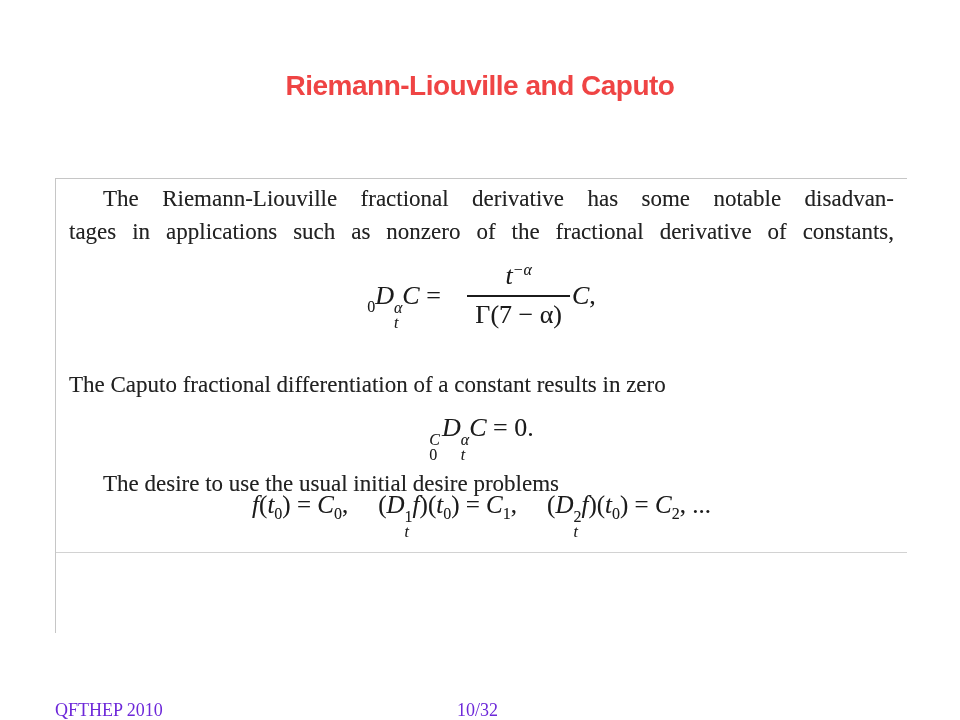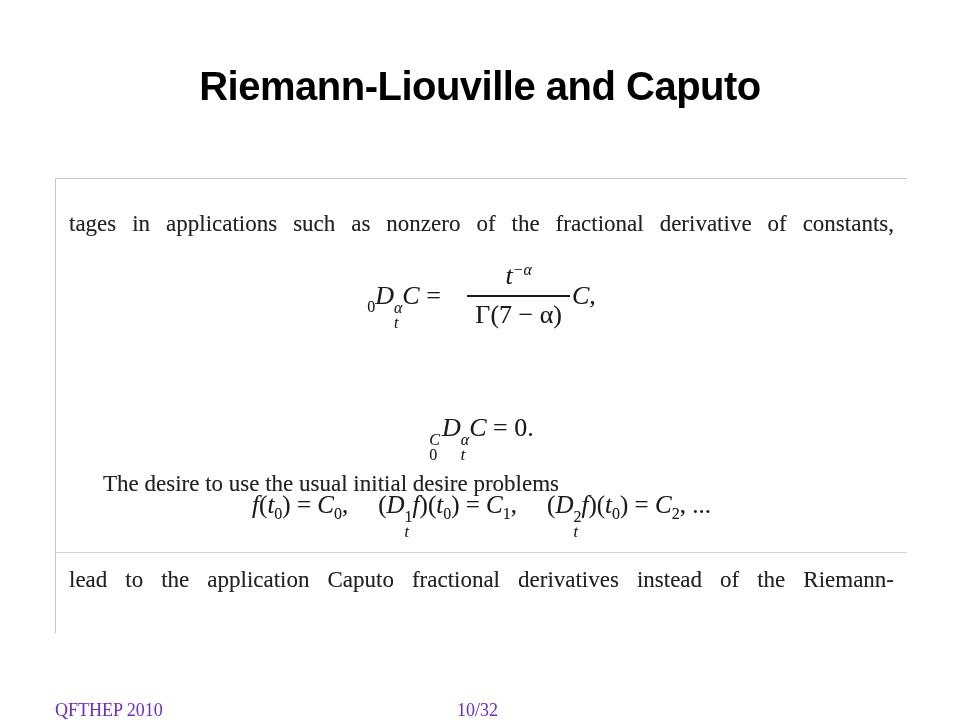--- a/index.html
+++ b/index.html
@@ -3,21 +3,21 @@
 <meta charset="utf-8">
 <style>
   html,body { margin:0; padding:0; background:#ffffff; }
   .slide {
     position:relative; width:960px; height:720px; background:#ffffff;
     overflow:hidden; font-family:"Liberation Serif","DejaVu Serif",serif;
   }
   .slide-title {
     position:absolute; top:62px; left:0; width:960px; text-align:center;
     font-family:"Liberation Sans","DejaVu Sans",sans-serif;
-    font-weight:bold; font-size:40px; line-height:48px; color:#000000;
+    font-weight:bold; font-size:28px; line-height:48px; color:#ef4444;
     letter-spacing:-0.5px;
   }
   .content-box {
     position:absolute; left:55px; top:178px; width:851px; height:454px;
     border-top:1px solid #c6c6c6; border-left:1px solid #c6c6c6;
     color:#202020;
   }
   .tline {
     position:absolute; left:13px; width:825px;
     font-size:23px; line-height:30px; white-space:nowrap;
@@ -60,31 +60,33 @@
 </style>
 </head>
 <body>
 
 <div class="slide">
 
   <div class="slide-title">Riemann-Liouville and Caputo</div>
 
   <div class="content-box">
 
-    <div class="tline just" style="top:30px;">tages in applications such as nonzero of the fractional derivative of constants,</div>
+    <div class="tline just indent" style="top:5px;">The Riemann-Liouville fractional derivative has some notable disadvan-</div>
+    <div class="tline just" style="top:38px;">tages in applications such as nonzero of the fractional derivative of constants,</div>
 
     <div class="formula" style="top:82px;">
       <span class="presub">0</span><span class="mi">D</span><span class="ss">
           <span class="mi">α</span>
           <span class="mi">t</span>
         </span><span class="mi">C</span>
       <span>=</span>
       <span class="frac"><span class="num"><span class="mi">t</span><span class="msup mi">−α</span></span><span class="den">Γ(7 − α)</span></span><span class="mi">C</span><span>,</span>
     </div>
 
+    <div class="tline" style="top:191px;">The Caputo fractional differentiation of a constant results in zero</div>
 
     <div class="formula" style="top:234px;">
       <span class="prestack">
           <span class="mi">C</span>
           <span>0</span>
         </span><span class="mi">D</span><span class="ss">
           <span class="mi">α</span>
           <span class="mi">t</span>
         </span><span class="mi">C</span>
       <span>=</span>
@@ -98,20 +100,19 @@
             <span>1</span>
             <span class="mi">t</span>
           </span><span class="mi">f</span><span>)(</span><span class="mi">t</span><span class="msub">0</span><span>) = </span><span class="mi">C</span><span class="msub">1</span><span>,</span></span><span class="fgroup"><span>(</span><span class="mi">D</span><span class="ss">
             <span>2</span>
             <span class="mi">t</span>
           </span><span class="mi">f</span><span>)(</span><span class="mi">t</span><span class="msub">0</span><span>) = </span><span class="mi">C</span><span class="msub">2</span><span>, ...</span></span>
     </div>
 
     <div class="divider"></div>
 
-    <div class="tline just" style="top:386px;">lead to the application Caputo fractional derivatives instead of the Riemann-</div>
 
   </div>
 
   <div class="footer-item footer-conference">QFTHEP 2010</div>
   <div class="footer-item footer-page">10/32</div>
 
 </div>
 
 </body></html>

